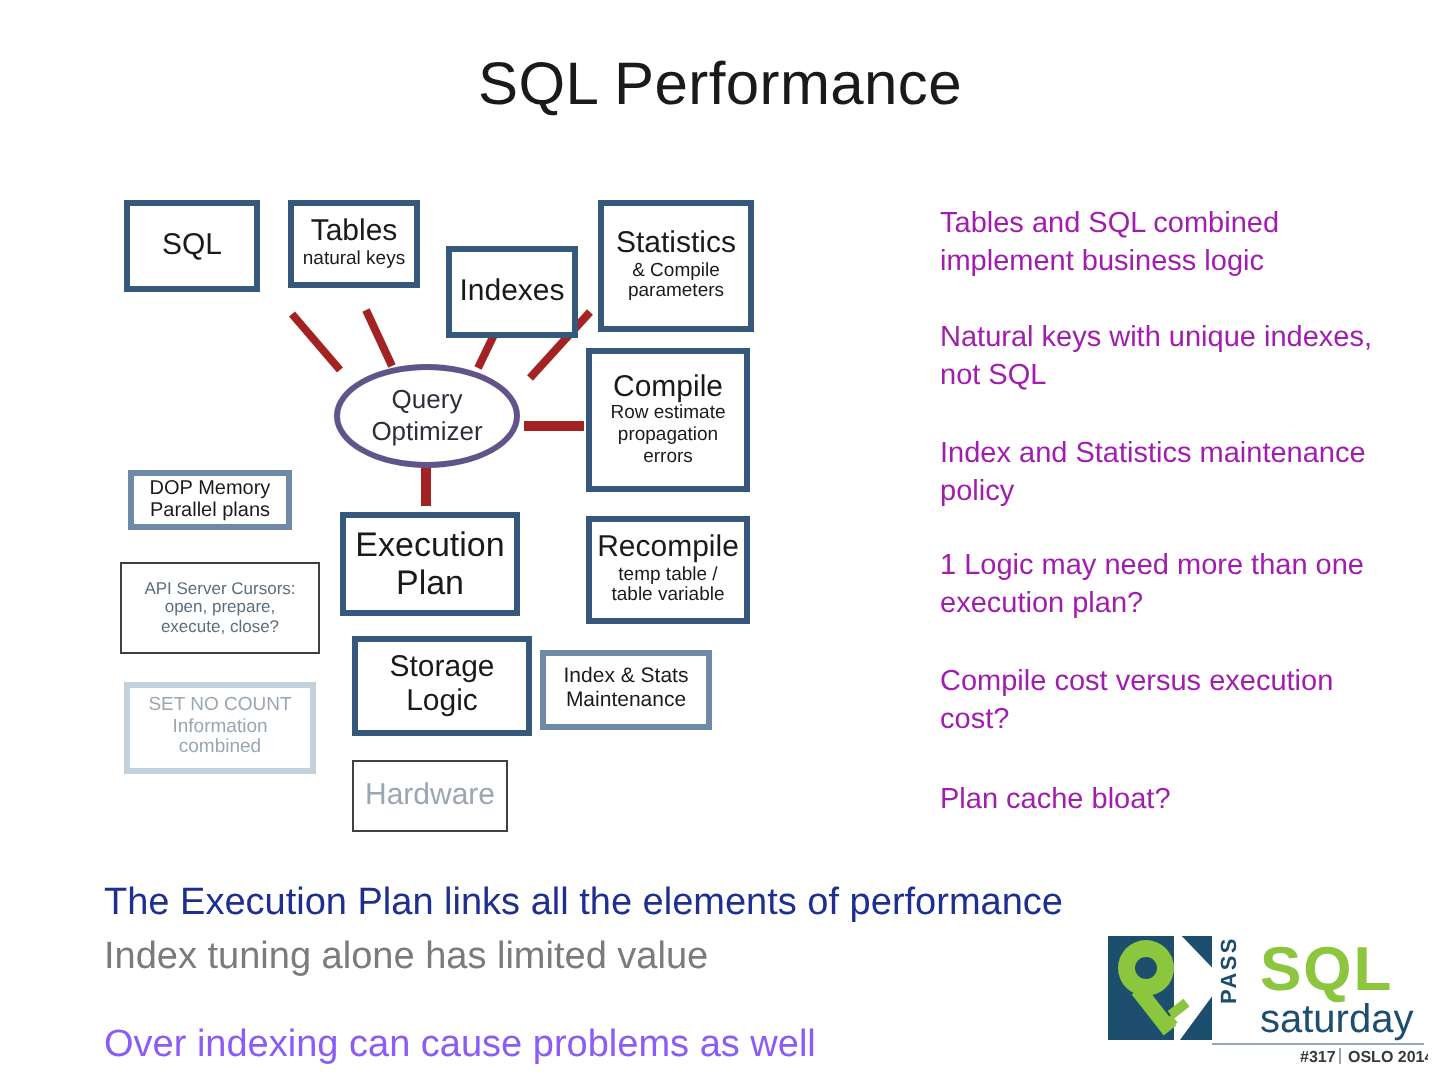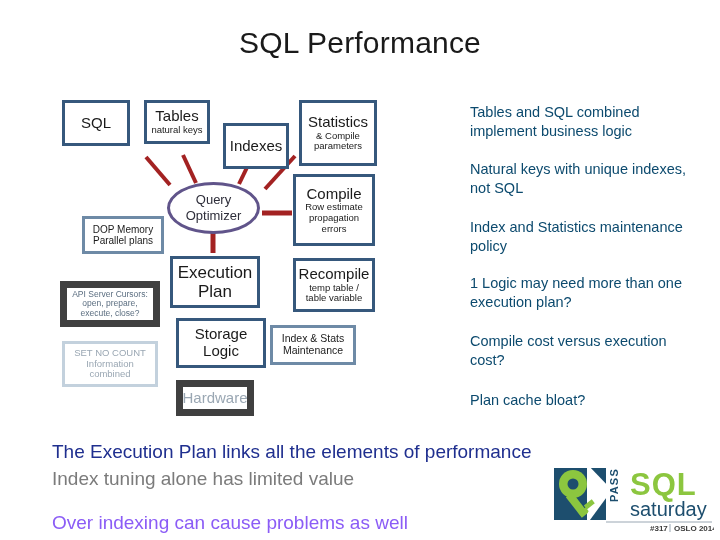--- a/index.html
+++ b/index.html
@@ -54,21 +54,21 @@
   }
   .box .sub {
     font-size: 9.5px;
     font-weight: 400;
     white-space: nowrap;
   }
 
   
   .bd-strong { border: 3px solid #36587c; }
   .bd-mid    { border: 3px solid #6e8aa6; }
-  .bd-light  { border: 7px solid #404040; }
+  .bd-light  { border: 1px solid #404040; }
   .bd-faint  { border: 3px solid #c3d1dd; }
 
   .tx-mid   { color: #5b6e80; }
   .tx-light { color: #9aa7b3; }
 
   
   #query-optimizer {
     position: absolute;
     box-sizing: border-box;
     border: 3px solid #60548a;
@@ -93,21 +93,21 @@
     z-index: 2;
     pointer-events: none;
   }
 
   
   .rt-note {
     position: absolute;
     left: 470px;
     width: 234px;
     font-size: 14.5px;
-    color: #0c4a6e;
+    color: #a21caf;
     line-height: 1.28;
     text-align: left;
   }
 
   
   .bottom-line {
     position: absolute;
     left: 52px;
     font-size: 19px;
     line-height: 1.15;
@@ -196,21 +196,21 @@
 
   <div class="box bd-strong" style="left:176px; top:318px; width:90px; height:50px;">
     <div class="hd">Storage</div>
     <div class="hd">Logic</div>
   </div>
 
   <div class="box bd-light" style="left:176px; top:380px; width:78px; height:36px;">
     <div class="hd tx-light">Hardware</div>
   </div>
 
-  <div class="box bd-mid" style="left:64px; top:216px; width:82px; height:38px;margin-left:18px;">
+  <div class="box bd-mid" style="left:64px; top:235px; width:82px; height:30px;">
     <div class="sub" style="font-size:10px;">DOP Memory</div>
     <div class="sub" style="font-size:10px;">Parallel plans</div>
   </div>
 
   <div class="box bd-light" style="left:60px; top:281px; width:100px; height:46px;">
     <div class="sub tx-mid" style="font-size:8.5px;">API Server Cursors:</div>
     <div class="sub tx-mid" style="font-size:8.5px;">open, prepare,</div>
     <div class="sub tx-mid" style="font-size:8.5px;">execute, close?</div>
   </div>
 

